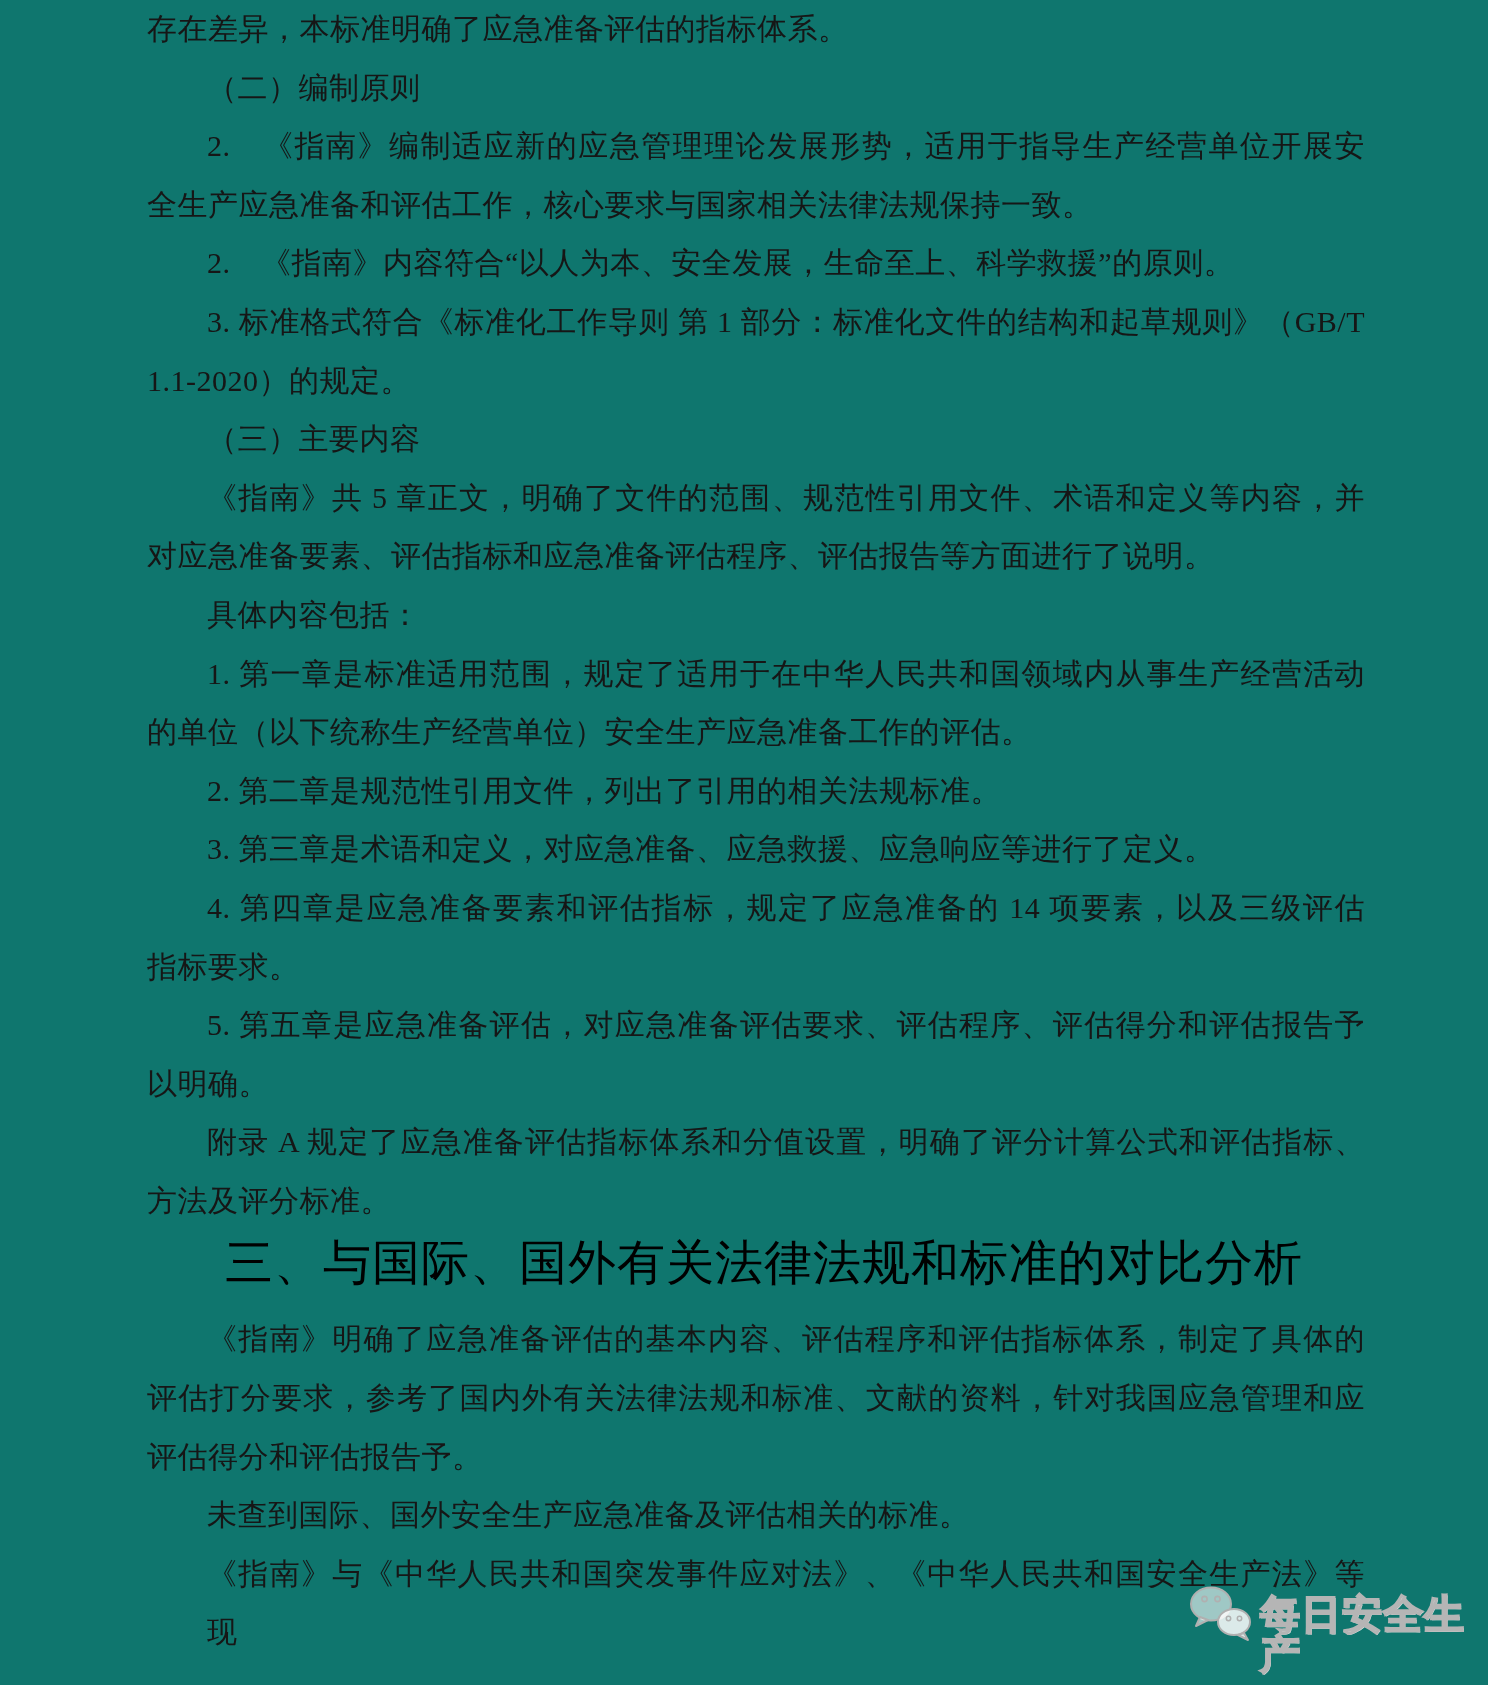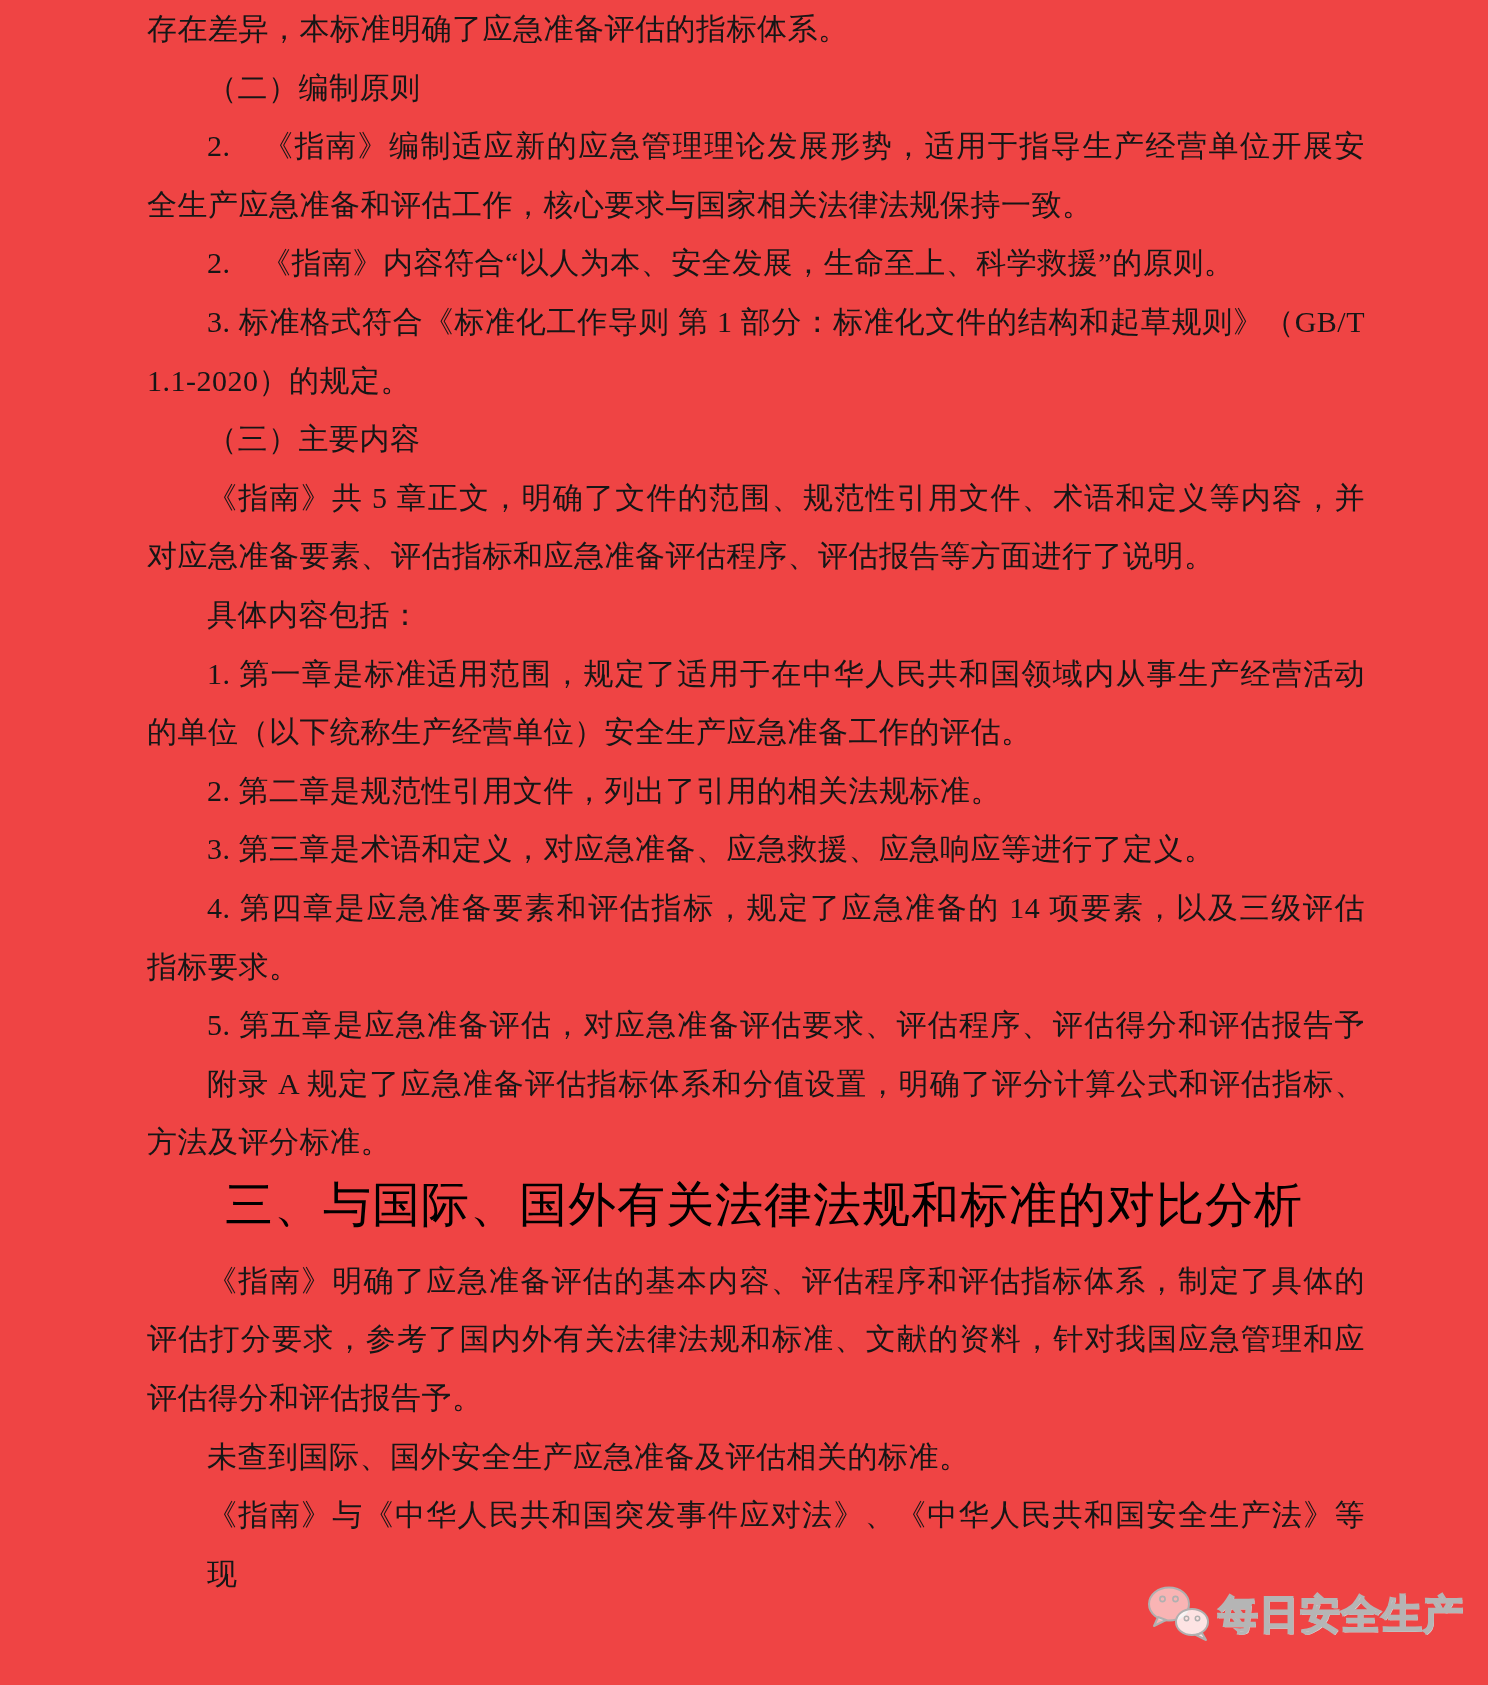--- a/index.html
+++ b/index.html
@@ -4,21 +4,21 @@
 <style>
   html, body {
     margin: 0;
     padding: 0;
     background: #ffffff;
   }
   .page {
     position: relative;
     width: 1488px;
     height: 1685px;
-    background: #ef4444;
+    background: #0f766e;
     overflow: hidden;
     font-family: "Liberation Serif", "DejaVu Serif", serif;
   }
   .content {
     position: absolute;
     left: 147px;
     top: 0;
     width: 1218px;
   }
   .line {
@@ -42,21 +42,21 @@
     line-height: 66px;
     color: #000000;
     letter-spacing: 1px;
     margin-bottom: 14px;
   }
   .line.heading.indent {
     padding-left: 78px;
   }
   .watermark {
     position: absolute;
-    left: 1146px;
+    left: 1188px;
     top: 1584px;
     display: flex;
     align-items: flex-start;
     z-index: 3;
     pointer-events: none;
     justify-content: space-between;
   }
   .wm-icon {
     flex: 0 0 auto;
   }
@@ -90,20 +90,21 @@
       <div class="line body indent full">《指南》共 5 章正文，明确了文件的范围、规范性引用文件、术语和定义等内容，并</div>
       <div class="line body">对应急准备要素、评估指标和应急准备评估程序、评估报告等方面进行了说明。</div>
       <div class="line body indent">具体内容包括：</div>
       <div class="line body indent full">1. 第一章是标准适用范围，规定了适用于在中华人民共和国领域内从事生产经营活动</div>
       <div class="line body">的单位（以下统称生产经营单位）安全生产应急准备工作的评估。</div>
       <div class="line body indent">2. 第二章是规范性引用文件，列出了引用的相关法规标准。</div>
       <div class="line body indent">3. 第三章是术语和定义，对应急准备、应急救援、应急响应等进行了定义。</div>
       <div class="line body indent full">4. 第四章是应急准备要素和评估指标，规定了应急准备的 14 项要素，以及三级评估</div>
       <div class="line body">指标要求。</div>
       <div class="line body indent full">5. 第五章是应急准备评估，对应急准备评估要求、评估程序、评估得分和评估报告予</div>
+      <div class="line body">以明确。</div>
       <div class="line body indent full">附录 A 规定了应急准备评估指标体系和分值设置，明确了评分计算公式和评估指标、</div>
       <div class="line body">方法及评分标准。</div>
       <div class="line heading indent">三、与国际、国外有关法律法规和标准的对比分析</div>
       <div class="line body indent full">《指南》明确了应急准备评估的基本内容、评估程序和评估指标体系，制定了具体的</div>
       <div class="line body full">评估打分要求，参考了国内外有关法律法规和标准、文献的资料，针对我国应急管理和应</div>
       <div class="line body">评估得分和评估报告予。</div>
       <div class="line body indent">未查到国际、国外安全生产应急准备及评估相关的标准。</div>
       <div class="line body indent full">《指南》与《中华人民共和国突发事件应对法》、《中华人民共和国安全生产法》等现</div>
     </div>
 

